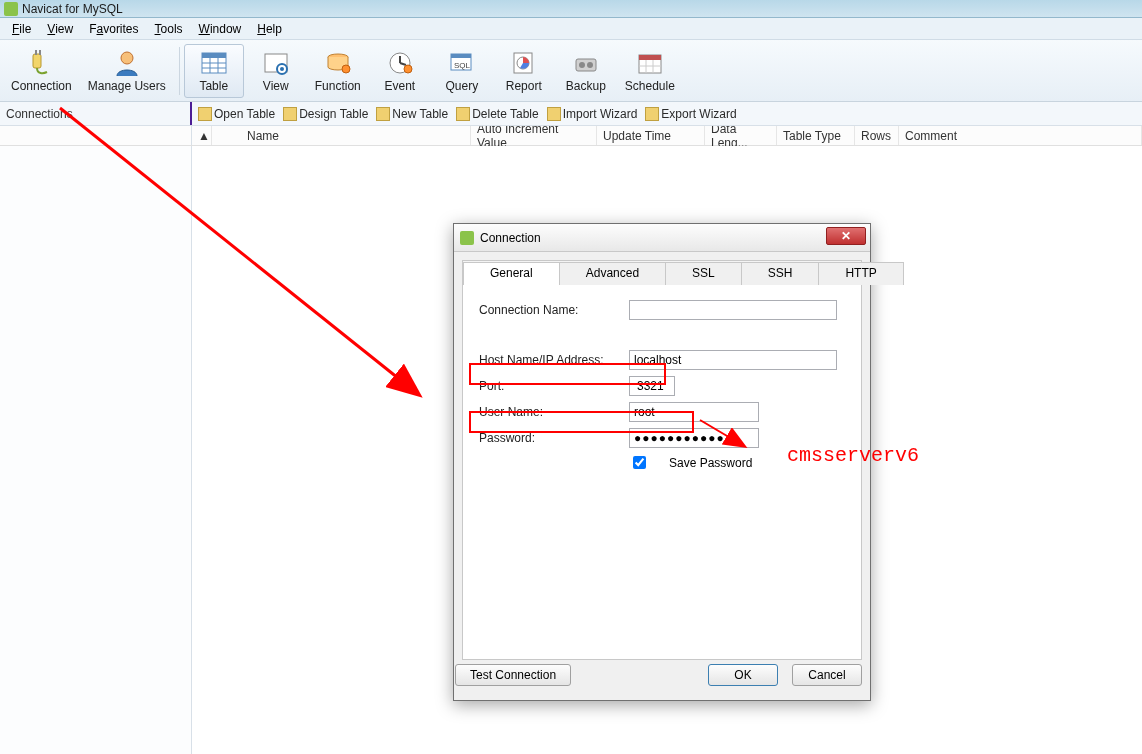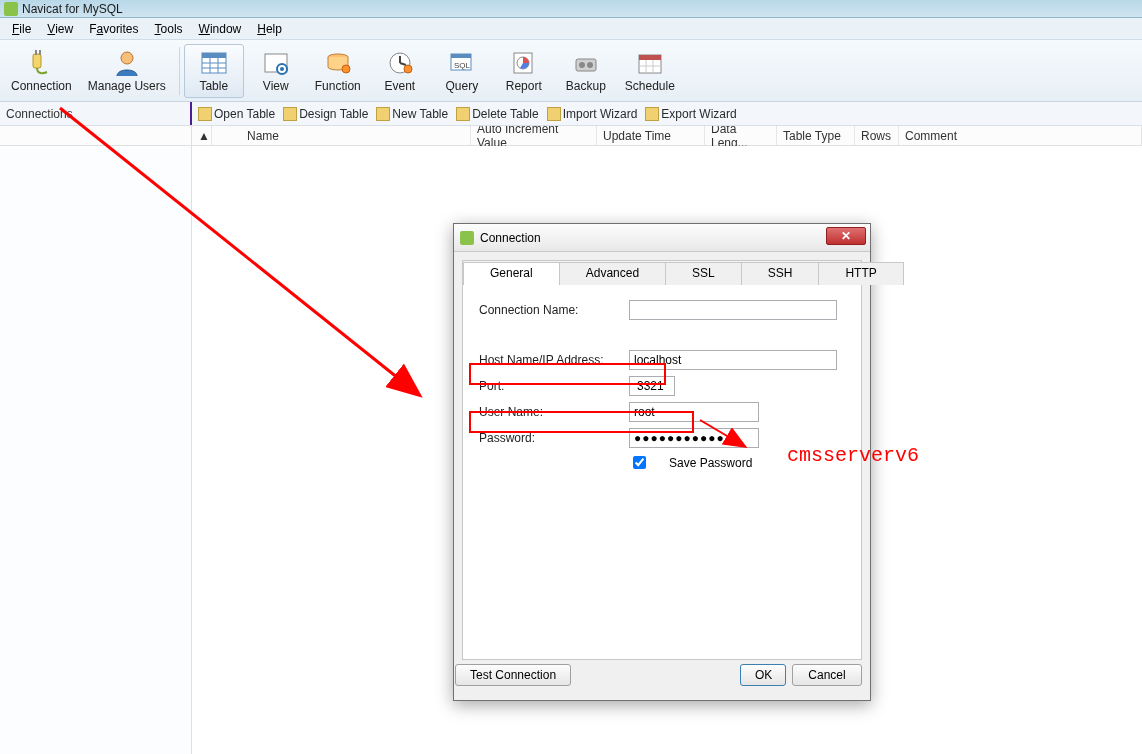--- a/index.html
+++ b/index.html
@@ -445,21 +445,21 @@
       </div>
       <div class="chk-row">
         <input type="checkbox" checked="" style="">
         <span>Save Password</span>
       </div>
     </div>
   </div>
   <div class="dlg-footer">
     <button class="btn"><span>Test Connection</span></button>
     <div style="flex:1"></div>
-    <button class="btn primary" style="margin-right:6px; width:46px;"><span>OK</span></button>
+    <button class="btn primary" style="margin-right:14px; width:70px;"><span>OK</span></button>
     <button class="btn" style="width:70px;"><span>Cancel</span></button>
   </div>
 </div>
 
 <div class="hl" style="left:469px; top:363px; width:197px; height:22px;"></div>
 <div class="hl" style="left:469px; top:411px; width:225px; height:22px;"></div>
 
 <svg class="arrow" width="1142" height="754">
   <defs>
     <marker id="ah" markerWidth="12" markerHeight="10" refX="10" refY="5" orient="auto">

